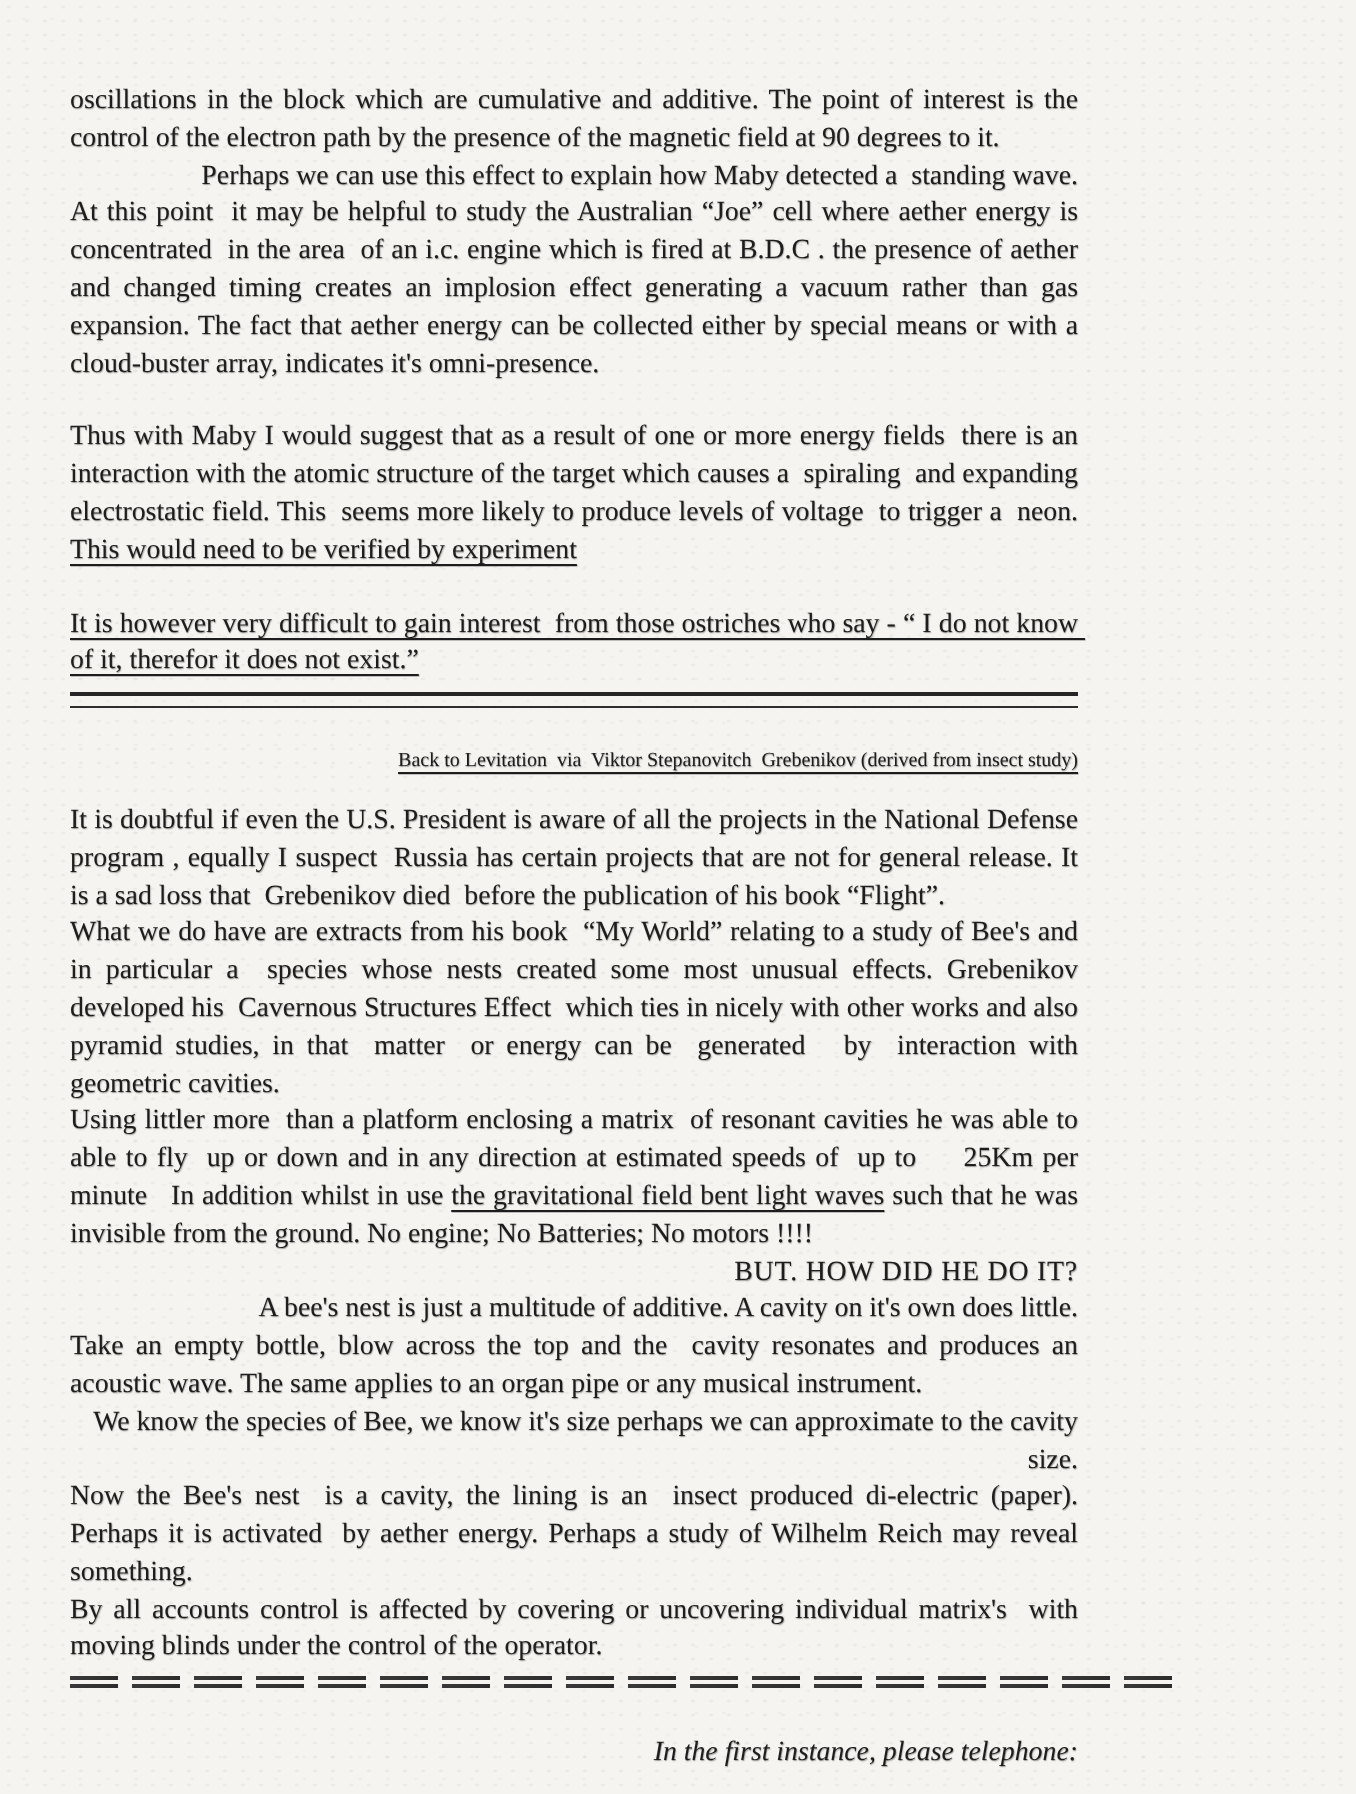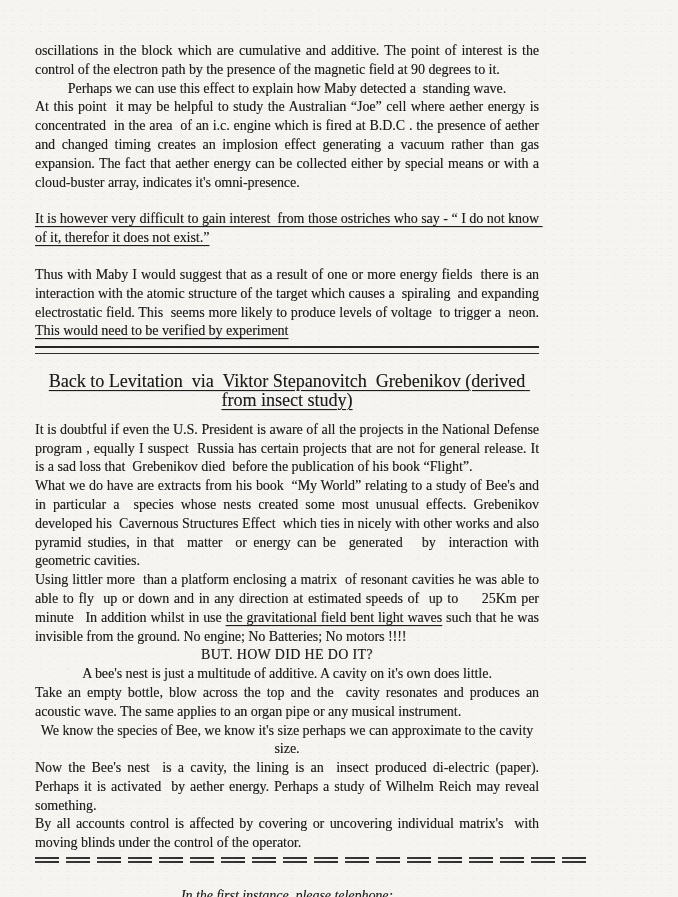--- a/index.html
+++ b/index.html
@@ -35,38 +35,38 @@
   }
   .para {
     margin: 0;
     font-size: 13.9px;
     line-height: 18.8px;
     text-align: justify;
     white-space: pre-wrap;
     text-shadow: 0.3px 0.3px 0.6px rgba(35,35,35,0.45);
   }
   .single {
-    text-align: center;
+    text-align: right;
   }
   .u {
     text-decoration: underline;
     text-decoration-thickness: 1.4px;
     text-underline-offset: 2.5px;
   }
   .gap-1 { margin-top: 18px; }
   .double-rule {
     margin-top: 5px;
     height: 5px;
     border-top: 2px solid #262626;
     border-bottom: 1.4px solid #2e2e2e;
     width: 100%;
   }
   .heading {
     margin-top: 18px;
-    font-size: 18px;
+    font-size: 10px;
   }
   .after-heading { margin-top: 11px; }
   .caps {
     letter-spacing: 0.4px;
   }
   .dashed-double-rule {
     margin-top: 4px;
     height: 6px;
     width: 556px;
     background-image:
@@ -95,23 +95,23 @@
 <div class="noise"></div>
 
 <div class="page">
 
   <p class="para">oscillations in the block which are cumulative and additive. The point of interest is the control of the electron path by the presence of the magnetic field at 90 degrees to it.</p>
 
   <p class="para single">Perhaps we can use this effect to explain how Maby detected a  standing wave.</p>
 
   <p class="para">At this point  it may be helpful to study the Australian “Joe” cell where aether energy is concentrated  in the area  of an i.c. engine which is fired at B.D.C . the presence of aether and changed timing creates an implosion effect generating a vacuum rather than gas expansion. The fact that aether energy can be collected either by special means or with a cloud-buster array, indicates it's omni-presence.</p>
 
+  <p class="para gap-1"><span>Thus with Maby I would suggest that as a result of one or more energy fields  there is an interaction with the atomic structure of the target which causes a  spiraling  and expanding electrostatic field. This  seems more likely to produce levels of voltage  to trigger a  neon. </span><span class="u">This would need to be verified by experiment</span></p>
+
   <p class="para gap-1"><span class="u">It is however very difficult to gain interest  from those ostriches who say - “ I do not know of it, therefor it does not exist.”</span></p>
-
-  <p class="para gap-1"><span>Thus with Maby I would suggest that as a result of one or more energy fields  there is an interaction with the atomic structure of the target which causes a  spiraling  and expanding electrostatic field. This  seems more likely to produce levels of voltage  to trigger a  neon. </span><span class="u">This would need to be verified by experiment</span></p>
 
   <div class="double-rule"></div>
 
   <p class="para single heading"><span class="u">Back to Levitation  via  Viktor Stepanovitch  Grebenikov (derived from insect study)</span></p>
 
   <p class="para after-heading">It is doubtful if even the U.S. President is aware of all the projects in the National Defense program , equally I suspect  Russia has certain projects that are not for general release. It is a sad loss that  Grebenikov died  before the publication of his book “Flight”.</p>
 
   <p class="para">What we do have are extracts from his book  “My World” relating to a study of Bee's and in particular a  species whose nests created some most unusual effects. Grebenikov  developed his  Cavernous Structures Effect  which ties in nicely with other works and also pyramid studies, in that  matter  or energy can be  generated   by  interaction with  geometric cavities.</p>
 
   <p class="para"><span>Using littler more  than a platform enclosing a matrix  of resonant cavities he was able to able to fly  up or down and in any direction at estimated speeds of  up to     25Km per minute   In addition whilst in use </span><span class="u">the gravitational field bent light waves</span><span> such that he was invisible from the ground. No engine; No Batteries; No motors !!!!</span></p>

